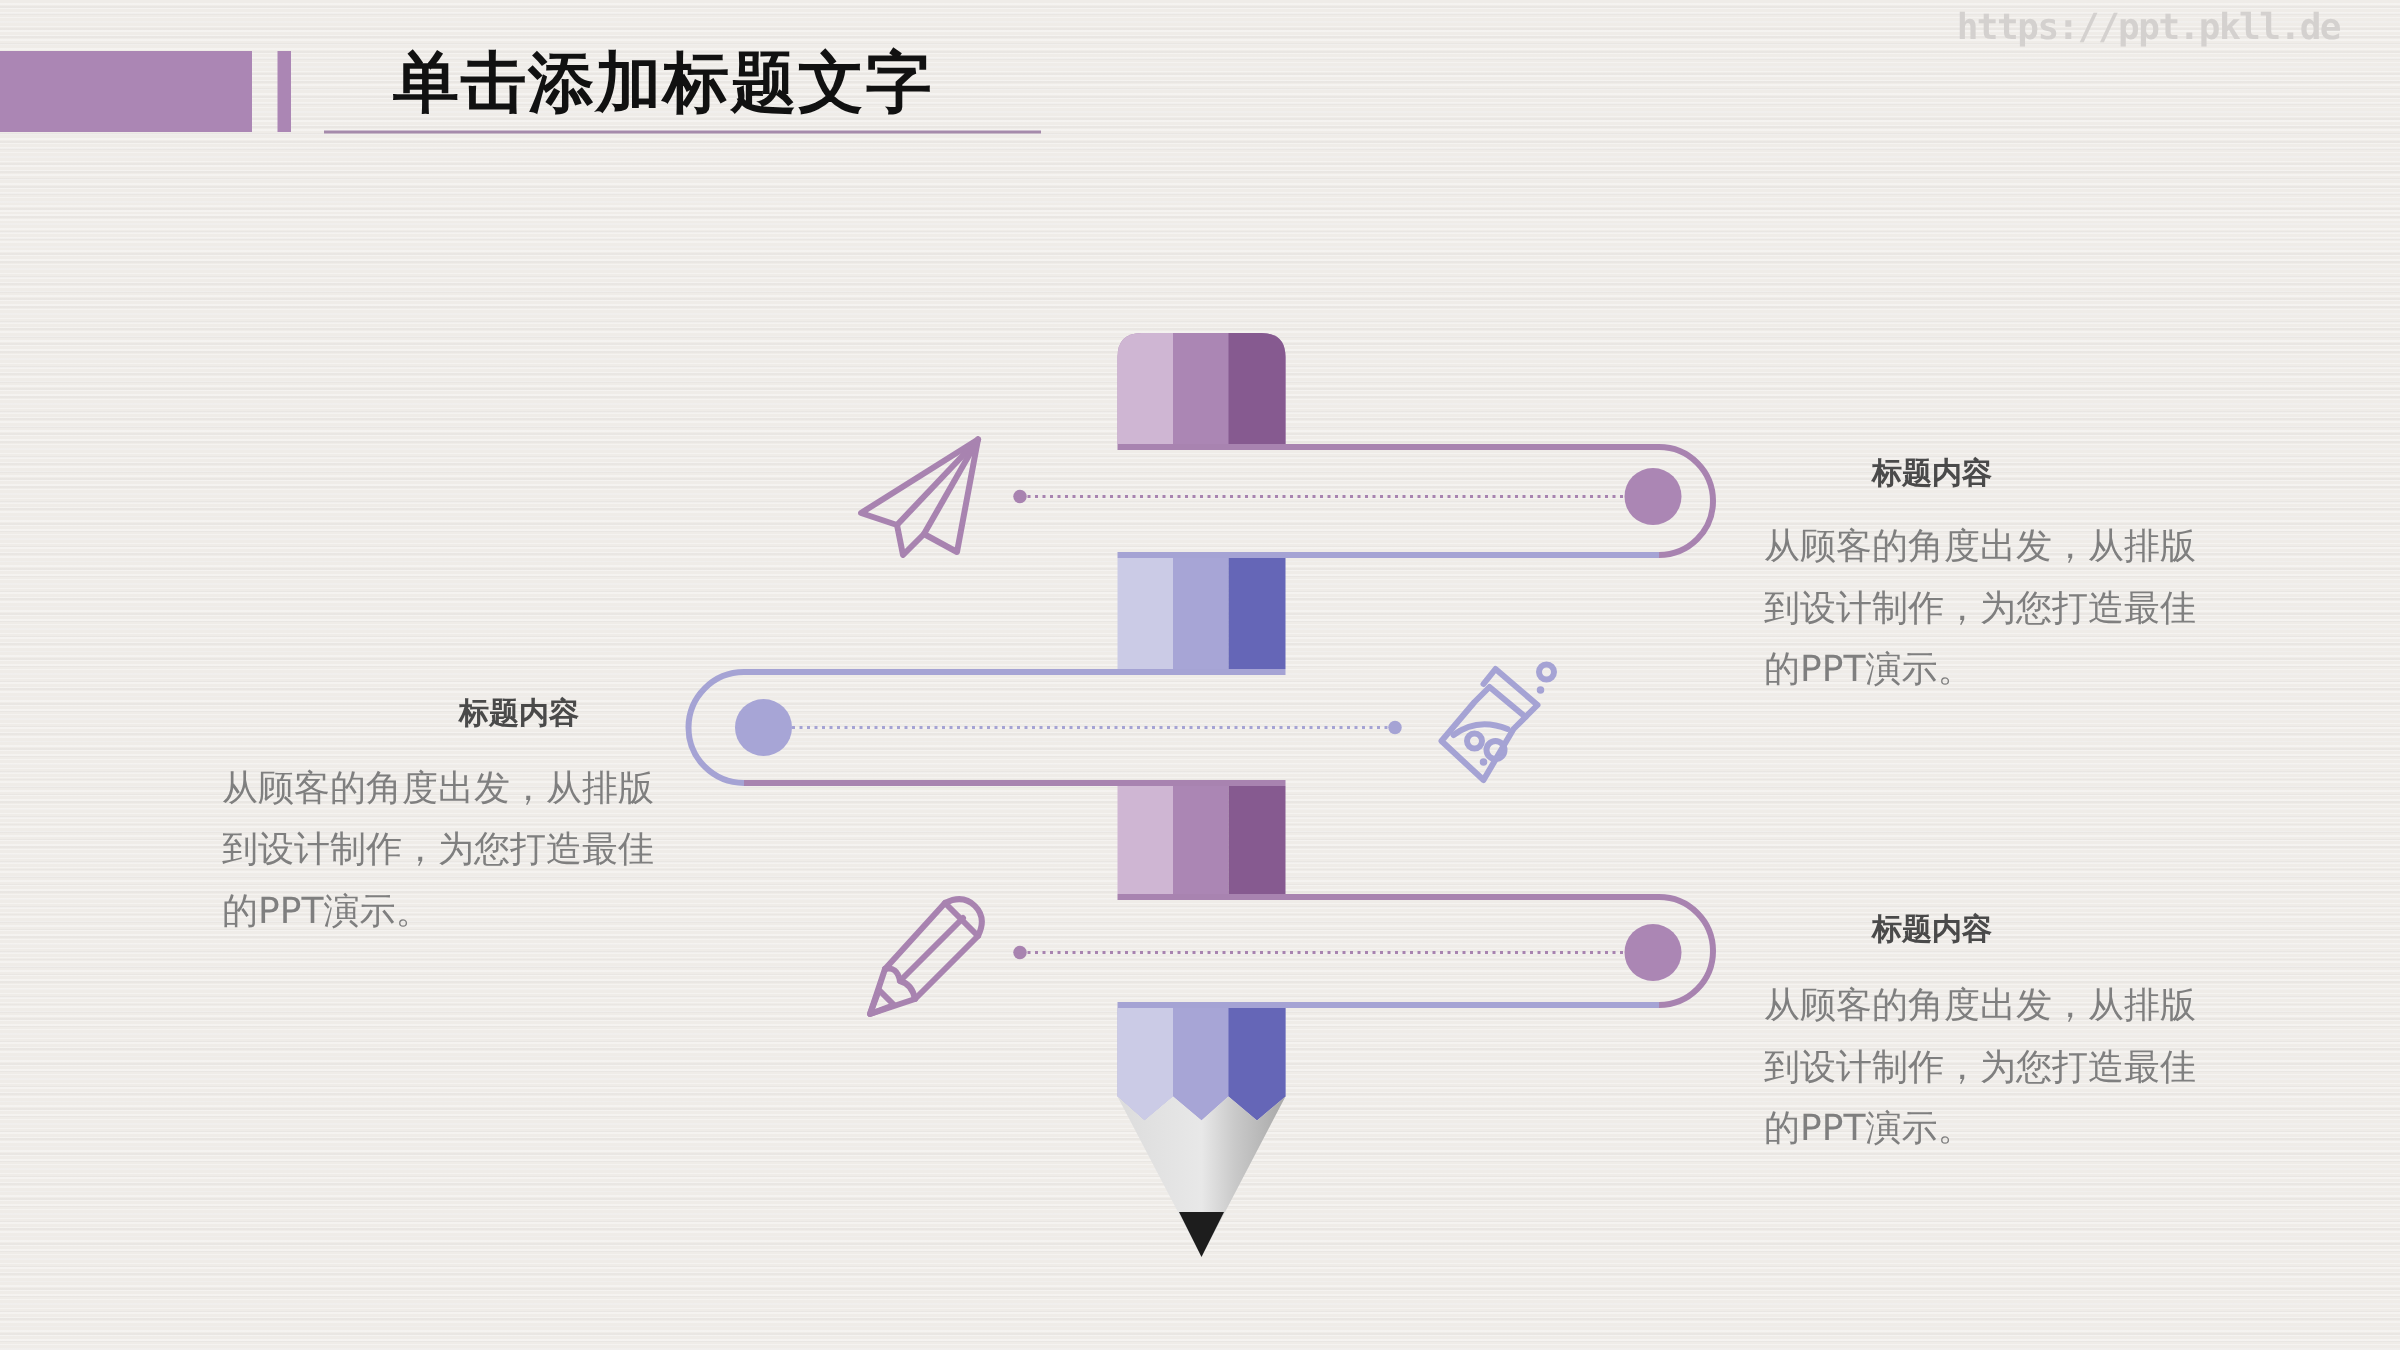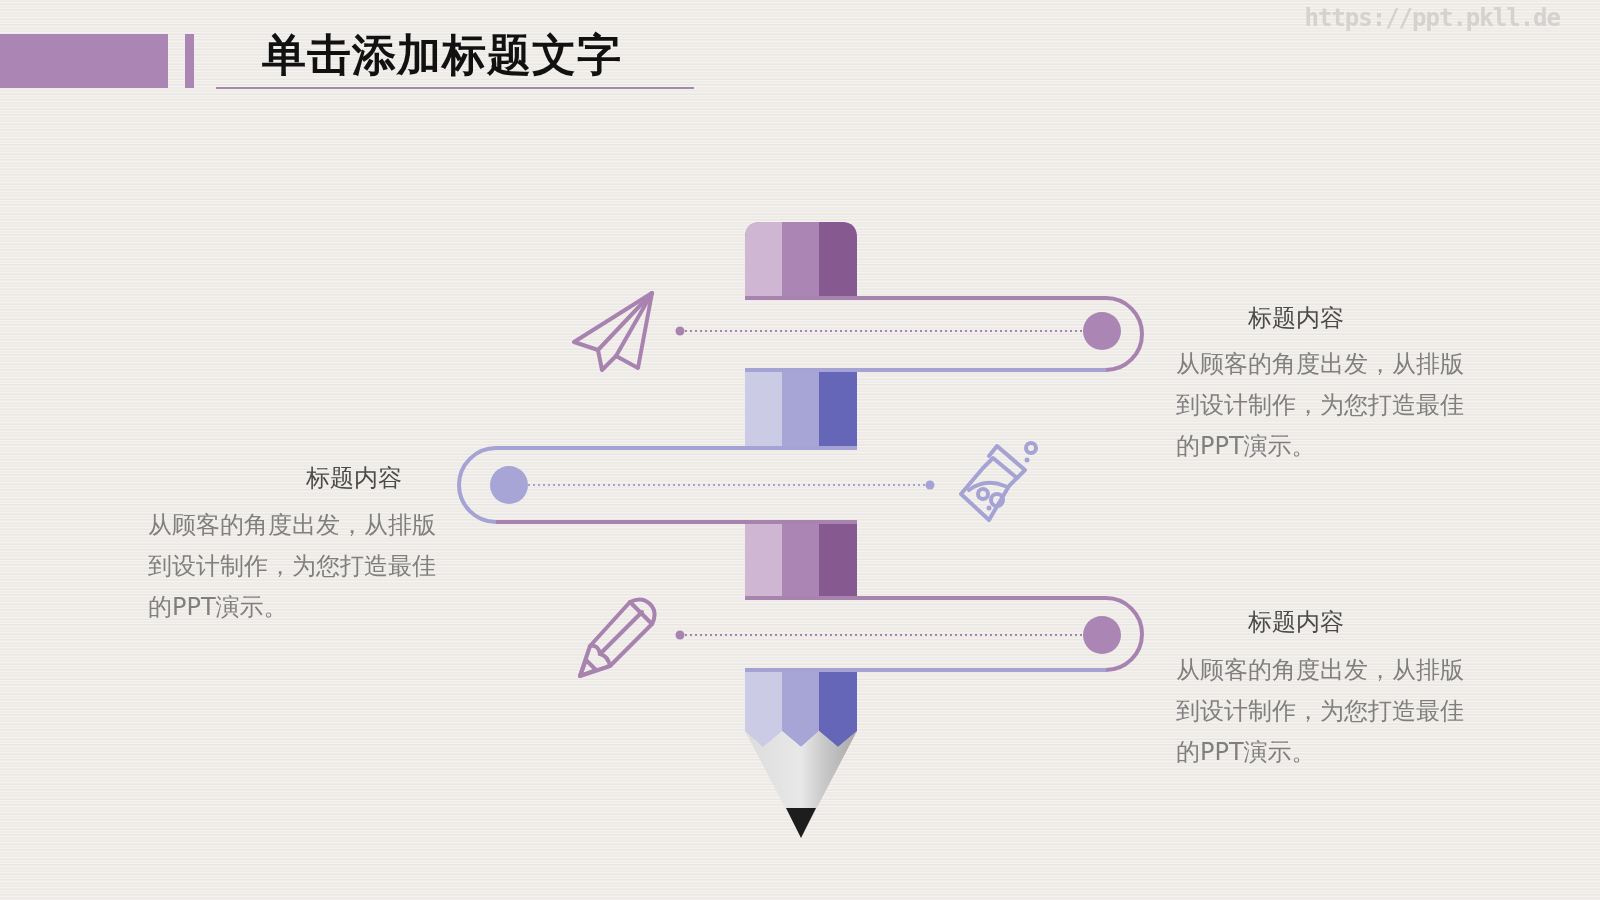--- a/index.html
+++ b/index.html
@@ -42,21 +42,21 @@
       right: 40px; top: 4px;
       font-size: 24px; font-weight: bold;
       color: #d4d1cf;
       font-family: "DejaVu Sans Mono", "Liberation Mono", monospace;
       letter-spacing: -1px;
       margin-left: 28px;
     }
 
     
     .info-title {
-      font-size: 24px; font-weight: normal; color: #4a4a4a;
+      font-size: 20px; font-weight: bold; color: #4a4a4a;
       white-space: nowrap;
     }
     .info-body {
       font-size: 24px; color: #7f7f7f; line-height: 41px;
       width: 300px;
     }
   </style>
 </head>
 <body>
 

